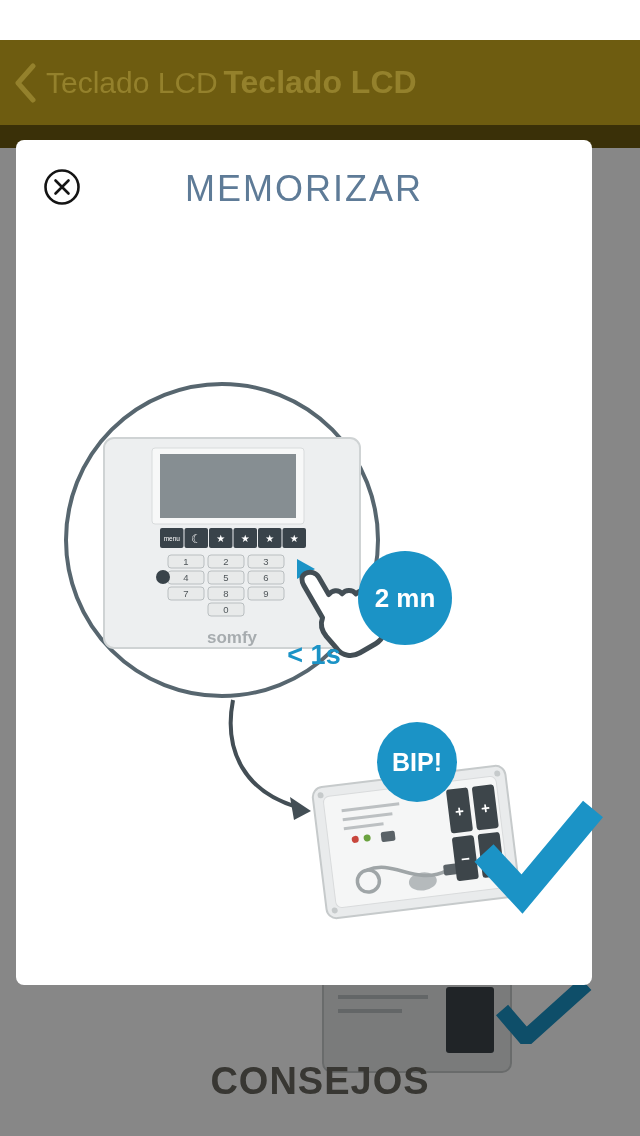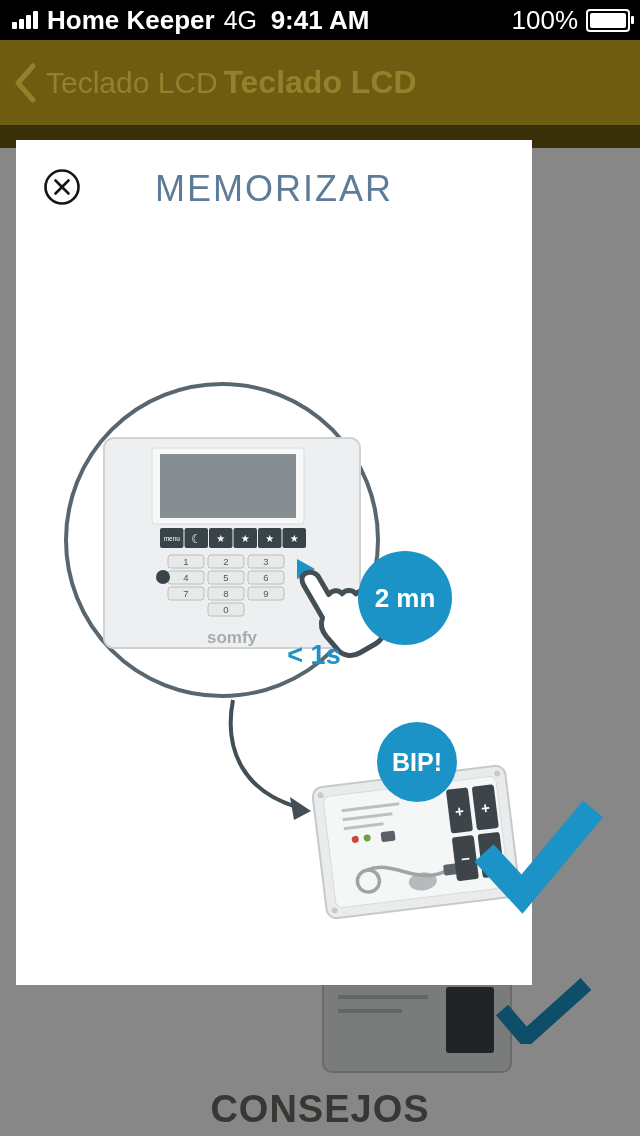--- a/index.html
+++ b/index.html
@@ -27,56 +27,36 @@
 
   
   .page-content{position:absolute;left:0;top:40px;width:640px;height:1096px;background:#fff;z-index:5;}
   .top-hint{position:absolute;left:150px;top:86px;width:340px;height:14px;background:#b9bdbd;border-radius:4px;}
   .top-hint-dark{position:absolute;left:60px;top:3px;width:220px;height:8px;background:#7e8486;border-radius:2px;}
   .bottom-device-hint{position:absolute;left:322px;top:933px;width:186px;height:96px;background:#e7e9e9;border:2px solid #c6caca;border-radius:10px;}
   .bdh-batt{position:absolute;right:16px;top:12px;width:48px;height:66px;background:#3d454a;border-radius:3px;}
   .bdh-line{position:absolute;left:14px;top:20px;width:90px;height:4px;background:#bcc0c2;}
   .bdh-line2{position:absolute;left:14px;top:34px;width:64px;height:4px;background:#bcc0c2;}
   .bottom-check-hint{position:absolute;left:496px;top:938px;}
-  .consejos{position:absolute;left:0;right:0;top:1048px;text-align:center;font-size:38px;font-weight:600;color:#6a6860;letter-spacing:1px;}
+  .consejos{position:absolute;left:0;right:0;top:1020px;text-align:center;font-size:38px;font-weight:600;color:#6a6860;letter-spacing:1px;}
 
   
   .dim-overlay{position:absolute;left:0;top:125px;width:640px;height:1011px;background:rgba(0,0,0,0.47);z-index:18;}
 
   
-  .modal{position:absolute;left:16px;top:140px;width:516px;height:845px;background:#fff;border-radius:0;z-index:30;}
+  .modal{position:absolute;left:16px;top:140px;width:576px;height:845px;background:#fff;border-radius:8px;z-index:30;}
   .modal-close{position:absolute;left:26px;top:27px;width:40px;height:40px;cursor:pointer;}
   .modal-title{position:absolute;top:28px;left:0;right:0;text-align:center;font-size:36px;font-weight:400;color:#5e7b97;letter-spacing:2px;}
   .illustration{position:absolute;left:0;top:0;width:608px;height:845px;}
 </style>
 </head>
 <body>
 
 <div class="phone">
 
-  <div class="status-bar">
-    <div class="sb-left">
-      <div class="bars">
-        <div class="bar b1"></div>
-          <div class="bar b2"></div>
-          <div class="bar b3"></div>
-          <div class="bar b4"></div>
-      </div>
-      <span class="carrier">Home Keeper</span>
-      <span class="network">4G</span>
-    </div>
-    <div class="sb-time">9:41 AM</div>
-    <div class="sb-right">
-      <span>100%</span>
-      <div class="battery">
-        <div class="battery-fill"></div>
-          <div class="battery-tip"></div>
-      </div>
-    </div>
-  </div>
 
   <div class="nav-bar">
     <div class="back">
       <svg width="22" height="40" viewBox="0 0 22 40">
         <path d="M19 3 L4 20 L19 37" stroke="#94812c" stroke-width="5" fill="none" stroke-linecap="round" stroke-linejoin="round"></path>
       </svg>
       <span class="back-label">Teclado LCD</span>
     </div>
     <div class="nav-title">Teclado LCD</div>
   </div>

